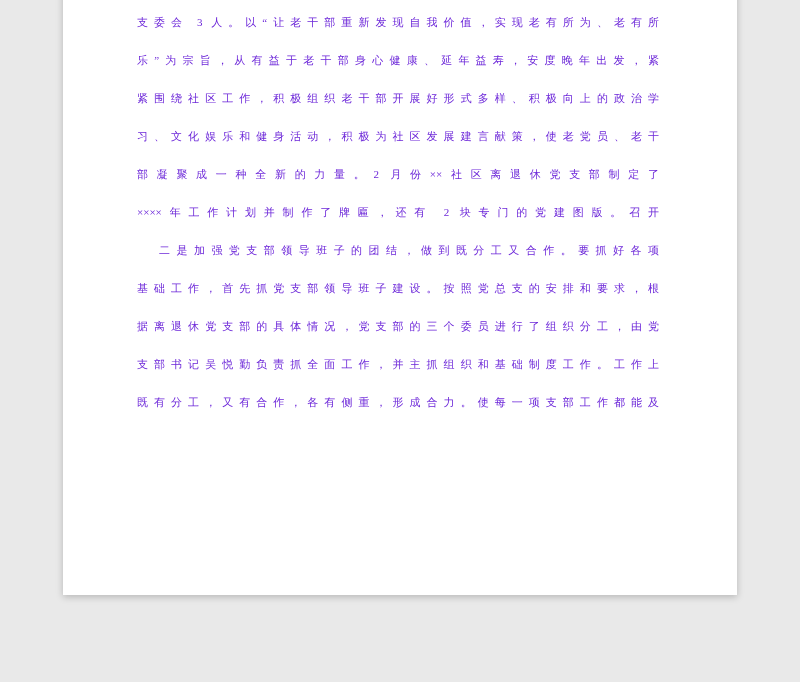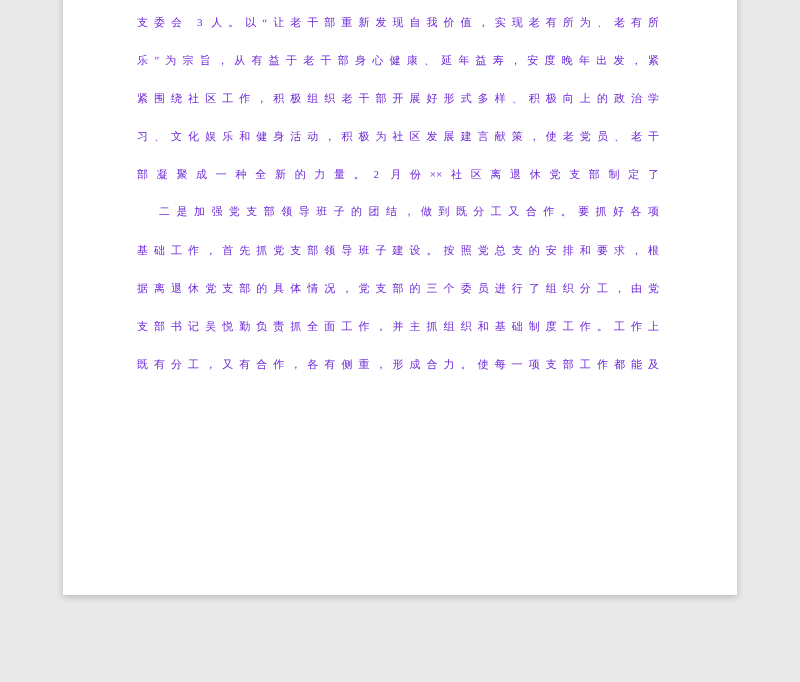--- a/index.html
+++ b/index.html
@@ -31,35 +31,36 @@
   }
   .para { margin: 0; }
   .tl {
     text-align: justify;
     text-align-last: justify;
     white-space: nowrap;       
     overflow: visible;
   }
   .tl { white-space: normal; } 
   .tl.end { text-align-last: left; }
-  .tl.indent { text-indent: 2em; font-family: Liberation Mono, monospace; }
+  .tl.indent { text-indent: 2em; }
 </style>
 </head>
 <body>
 
 <div class="stage">
   <div class="paper">
     <div class="doc-content">
 
       <div class="para">
         <div class="tl">支委会 3 人。以“让老干部重新发现自我价值，实现老有所为、老有所</div>
         <div class="tl">乐”为宗旨，从有益于老干部身心健康、延年益寿，安度晚年出发，紧</div>
         <div class="tl">紧围绕社区工作，积极组织老干部开展好形式多样、积极向上的政治学</div>
         <div class="tl">习、文化娱乐和健身活动，积极为社区发展建言献策，使老党员、老干</div>
         <div class="tl">部凝聚成一种全新的力量。2 月份××社区离退休党支部制定了</div>
+        <div class="tl">××××年工作计划并制作了牌匾，还有 2 块专门的党建图版。召开</div>
       </div>
 
       <div class="para">
         <div class="tl indent">二是加强党支部领导班子的团结，做到既分工又合作。要抓好各项</div>
         <div class="tl">基础工作，首先抓党支部领导班子建设。按照党总支的安排和要求，根</div>
         <div class="tl">据离退休党支部的具体情况，党支部的三个委员进行了组织分工，由党</div>
         <div class="tl">支部书记吴悦勤负责抓全面工作，并主抓组织和基础制度工作。工作上</div>
         <div class="tl">既有分工，又有合作，各有侧重，形成合力。使每一项支部工作都能及</div>
       </div>
 

